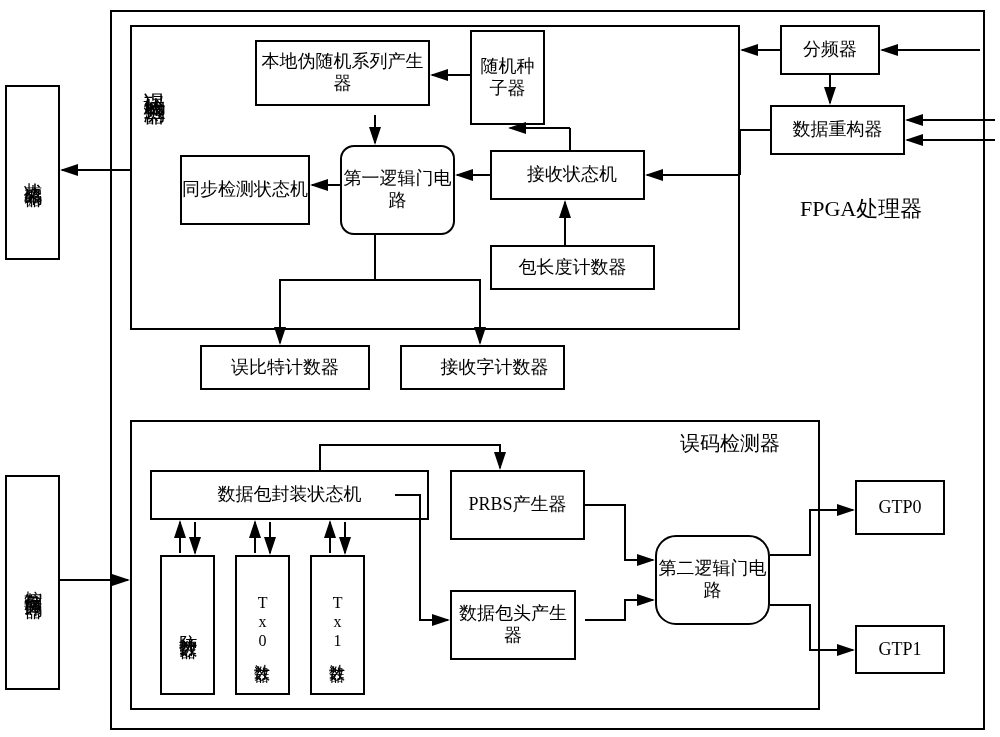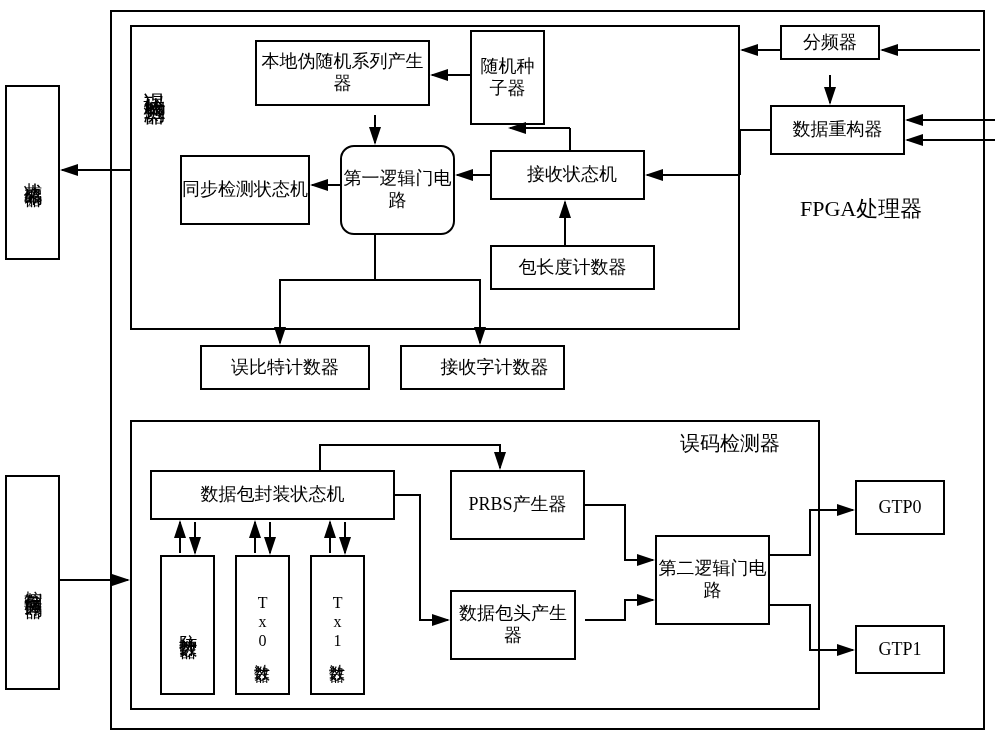--- a/index.html
+++ b/index.html
@@ -90,32 +90,32 @@
 </div>
 
 <div class="box" style="left:200px; top:345px; width:170px; height:45px;">
   <span>误比特计数器</span>
 </div>
 
 <div class="box" style="left:400px; top:345px; width:165px; height:45px;padding-left:24px;">
   <span>接收字计数器</span>
 </div>
 
-<div class="box" style="left:780px; top:25px; width:100px; height:35px;">
+<div class="box" style="left:780px; top:25px; width:100px; height:50px;">
   <span>分频器</span>
 </div>
 
 <div class="box" style="left:770px; top:105px; width:135px; height:50px;">
   <span>数据重构器</span>
 </div>
 
 <div class="box" style="left:130px; top:420px; width:690px; height:290px; background:transparent;"></div>
 <div class="label" style="left:680px; top:430px; font-size:20px;">误码检测器</div>
 
-<div class="box" style="left:150px; top:470px; width:245px; height:50px;">
+<div class="box" style="left:150px; top:470px; width:279px; height:50px;">
   <span>数据包封装状态机</span>
 </div>
 
 <div class="box" style="left:160px; top:555px; width:55px; height:140px;">
   <span class="vtext">防护计数器</span>
 </div>
 
 <div class="box" style="left:235px; top:555px; width:55px; height:140px; font-size:16px;">
   <span class="vtext">Tx0计数器</span>
 </div>
@@ -125,21 +125,21 @@
 </div>
 
 <div class="box" style="left:450px; top:470px; width:135px; height:70px;">
   <span>PRBS产生器</span>
 </div>
 
 <div class="box" style="left:450px; top:590px; width:126px; height:70px;">
   <span>数据包头产生器</span>
 </div>
 
-<div class="box" style="left:655px; top:535px; width:115px; height:90px;">
+<div class="box" style="left:655px; top:535px; width:115px; height:90px;border-radius:21px;">
   <span>第二逻辑门电路</span>
 </div>
 
 <div class="box" style="left:855px; top:480px; width:90px; height:55px;">
   <span>GTP0</span>
 </div>
 
 <div class="box" style="left:855px; top:625px; width:90px; height:49px;">
   <span>GTP1</span>
 </div>

